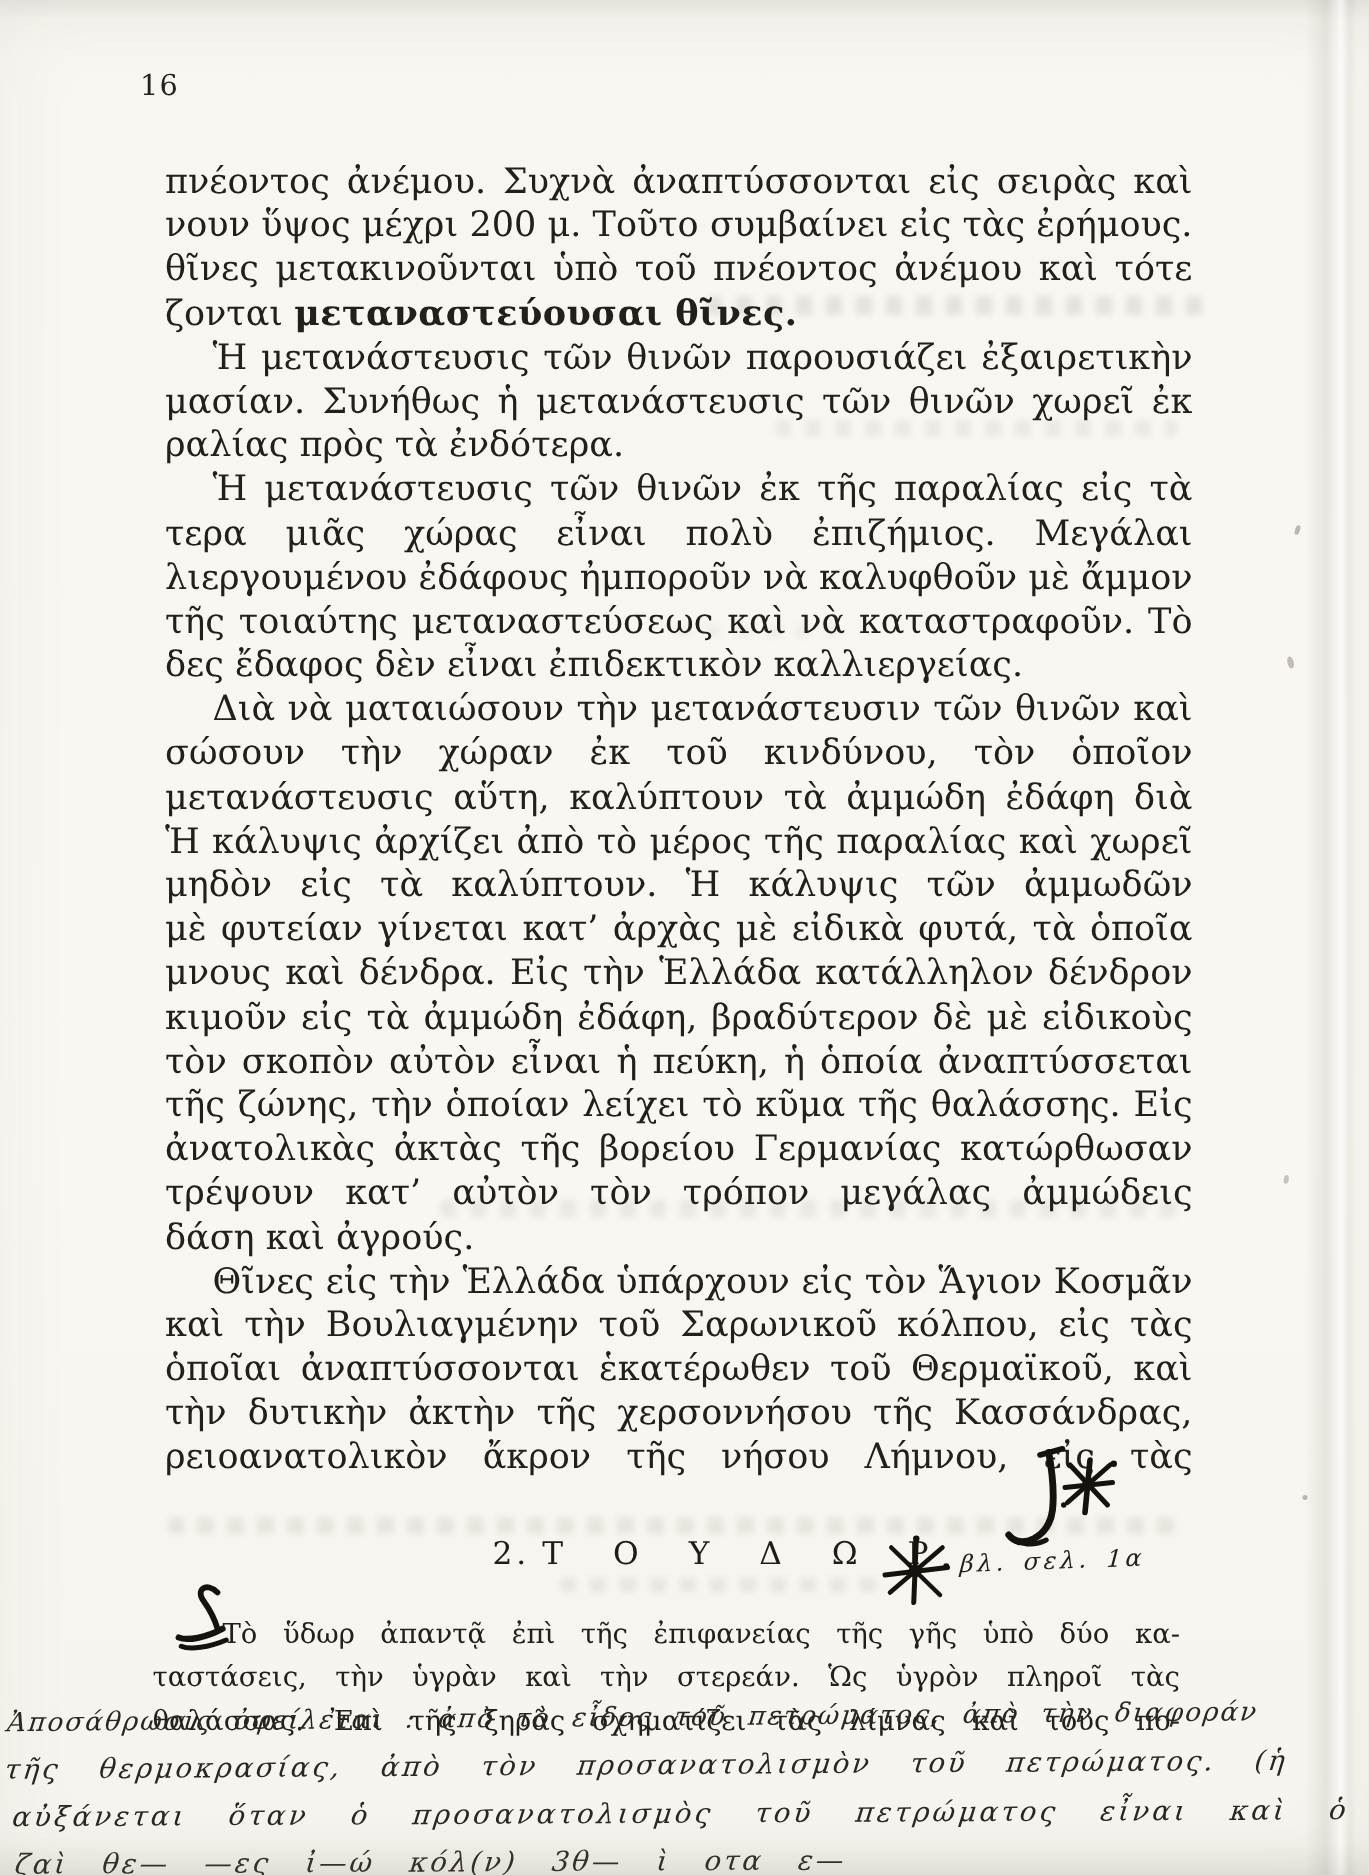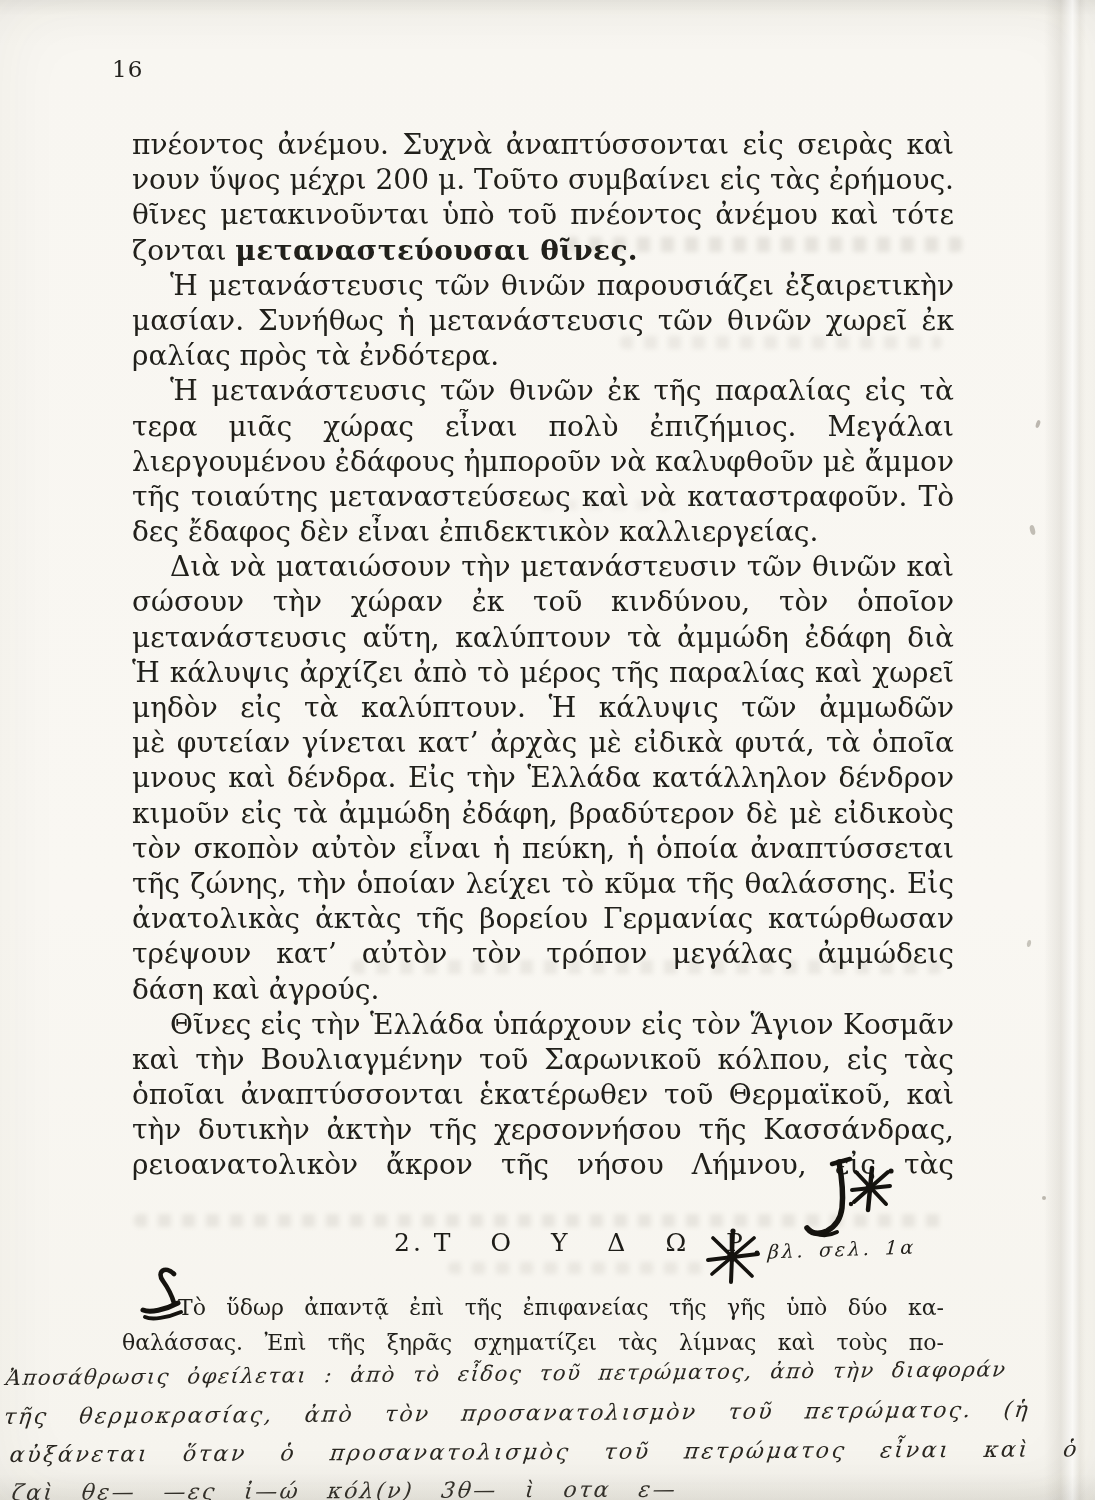--- a/index.html
+++ b/index.html
@@ -148,20 +148,21 @@
   <div class="note">βλ. σελ. 1α</div>
 
   <svg class="ink" style="left:140px; top:1266px;" width="66" height="54" viewBox="0 0 66 54">
     <path d="M34,8 c-9,-9 -18,-2 -11,7 c5,7 9,15 11,22" stroke-width="4.6"></path>
     <path d="M38,37 c-13,7 -28,10 -35,7" stroke-width="5"></path>
     <path d="M41,46 c-14,6 -29,8 -36,5" stroke-width="4"></path>
   </svg>
 
   <div class="sec2">
       <div class="line just ind"><span>Τὸ ὕδωρ ἀπαντᾷ ἐπὶ τῆς ἐπιφανείας τῆς γῆς ὑπὸ δύο κα-</span></div>
+      <div class="line just"><span>ταστάσεις, τὴν ὑγρὰν καὶ τὴν στερεάν. Ὡς ὑγρὸν πληροῖ τὰς</span></div>
       <div class="line just"><span>θαλάσσας. Ἐπὶ τῆς ξηρᾶς σχηματίζει τὰς λίμνας καὶ τοὺς πο-</span></div>
     </div>
 
   <div class="hw">
       <div class="hw-line"><span>Ἀποσάθρωσις ὀφείλεται : ἀπὸ τὸ εἶδος τοῦ πετρώματος, ἀπὸ τὴν διαφοράν</span></div>
       <div class="hw-line"><span>τῆς θερμοκρασίας, ἀπὸ τὸν προσανατολισμὸν τοῦ πετρώματος. (ἡ</span></div>
       <div class="hw-line"><span>αὐξάνεται ὅταν ὁ προσανατολισμὸς τοῦ πετρώματος εἶναι καὶ ὁ θερ</span></div>
       <div class="hw-line"><span>ζαὶ θε— —ες ἰ—ώ κόλ(ν) 3θ— ὶ οτα ε—</span></div>
     </div>
 

